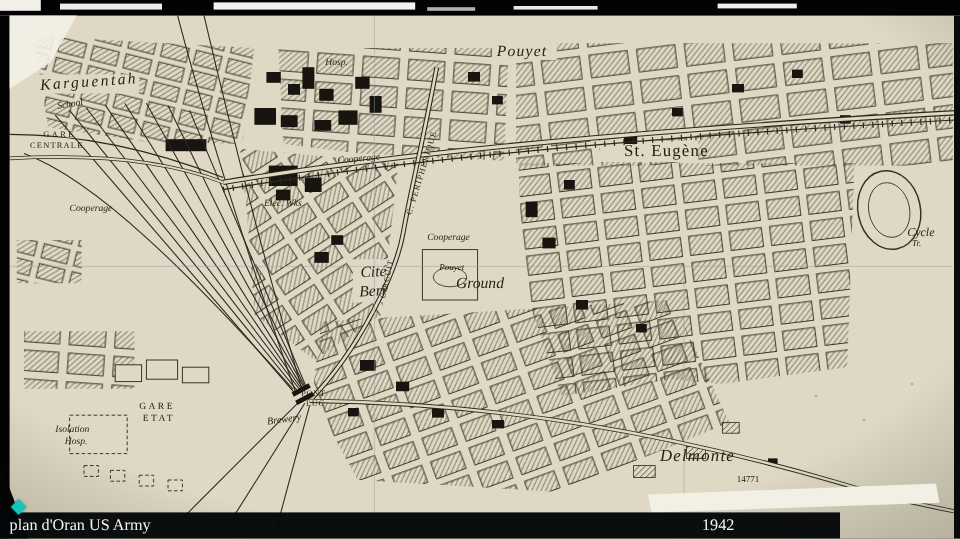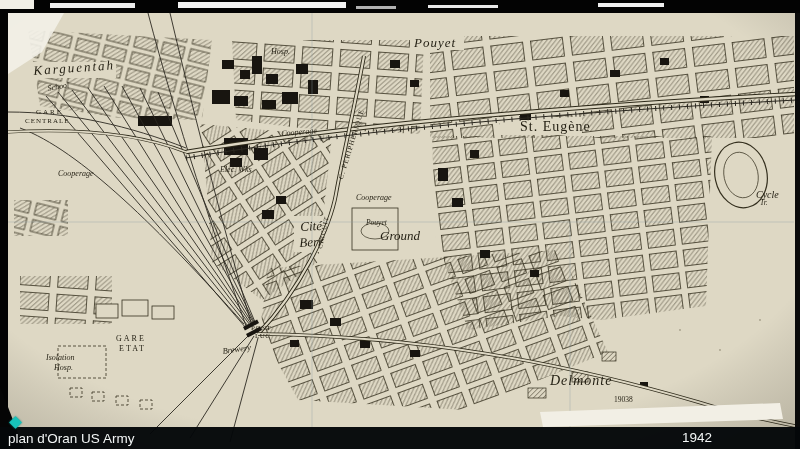--- a/index.html
+++ b/index.html
@@ -3,23 +3,23 @@
 <meta charset="utf-8">
 <style>
   html,body{margin:0;padding:0;background:#000;}
   .stage{position:relative;width:800px;height:449px;overflow:hidden;background:#ded8c4;
          font-family:"Liberation Serif",serif;}
   .map-art{position:absolute;left:0;top:0;width:800px;height:449px;z-index:1;}
   .labels{position:absolute;left:0;top:0;width:800px;height:449px;z-index:2;pointer-events:none;}
   .lbl{position:absolute;color:#221e12;white-space:nowrap;transform-origin:left top;
        font-family:"Liberation Serif",serif;line-height:1;}
   .it{font-style:italic;}
-  .caption-bar{position:absolute;left:0;bottom:0;width:800px;height:22px;z-index:4;
+  .caption-bar{position:absolute;left:0;bottom:0;width:700px;height:22px;z-index:4;
                background:rgba(4,7,9,0.97);display:flex;align-items:center;
-               font-family:Liberation Sans, sans-serif;color:#f2f5f5;font-size:13.5px;}
+               font-family:Liberation Serif, serif;color:#f2f5f5;font-size:13.5px;}
   .caption-title{margin-left:8px;}
   .caption-year{position:absolute;right:88px;top:3px;}
   .logo-mark{position:absolute;left:11px;top:418px;width:9px;height:9px;z-index:5;
              background:#17c3bb;transform:rotate(45deg);box-shadow:0 0 2px #0c8a85;}
 </style>
 </head>
 <body>
 
 <div class="stage">
 
@@ -223,21 +223,21 @@
     <span class="lbl it" style="left:366px;top:219px;font-size:7.5px">Pouyet</span>
     <span class="lbl it" style="left:380px;top:229px;font-size:13px">Ground</span>
     <span class="lbl" style="left:251px;top:325px;font-size:7px;letter-spacing:0.5px">PONT</span>
     <span class="lbl" style="left:255px;top:333px;font-size:7px;letter-spacing:0.5px">LUC</span>
     <span class="lbl" style="left:116px;top:335px;font-size:8px;letter-spacing:2px">GARE</span>
     <span class="lbl" style="left:119px;top:345px;font-size:8px;letter-spacing:2px">ETAT</span>
     <span class="lbl it" style="left:46px;top:354px;font-size:8px">Isolation</span>
     <span class="lbl it" style="left:54px;top:364px;font-size:8px">Hosp.</span>
     <span class="lbl it" style="left:222px;top:347px;font-size:8.5px;transform:rotate(-8deg)">Brewery</span>
     <span class="lbl it" style="left:550px;top:374px;font-size:14px;letter-spacing:1px">Delmonte</span>
-    <span class="lbl" style="left:614px;top:396px;font-size:7.5px">19038</span>
+    <span class="lbl" style="left:614px;top:396px;font-size:7.5px">14771</span>
     <span class="lbl it" style="left:756px;top:190px;font-size:10px">Cycle</span>
     <span class="lbl it" style="left:760px;top:199px;font-size:7.5px">Tr.</span>
   </div>
 
   <div class="logo-mark"></div>
 
   <div class="caption-bar">
     <span class="caption-title">plan d'Oran US Army</span>
     <span class="caption-year">1942</span>
   </div>

